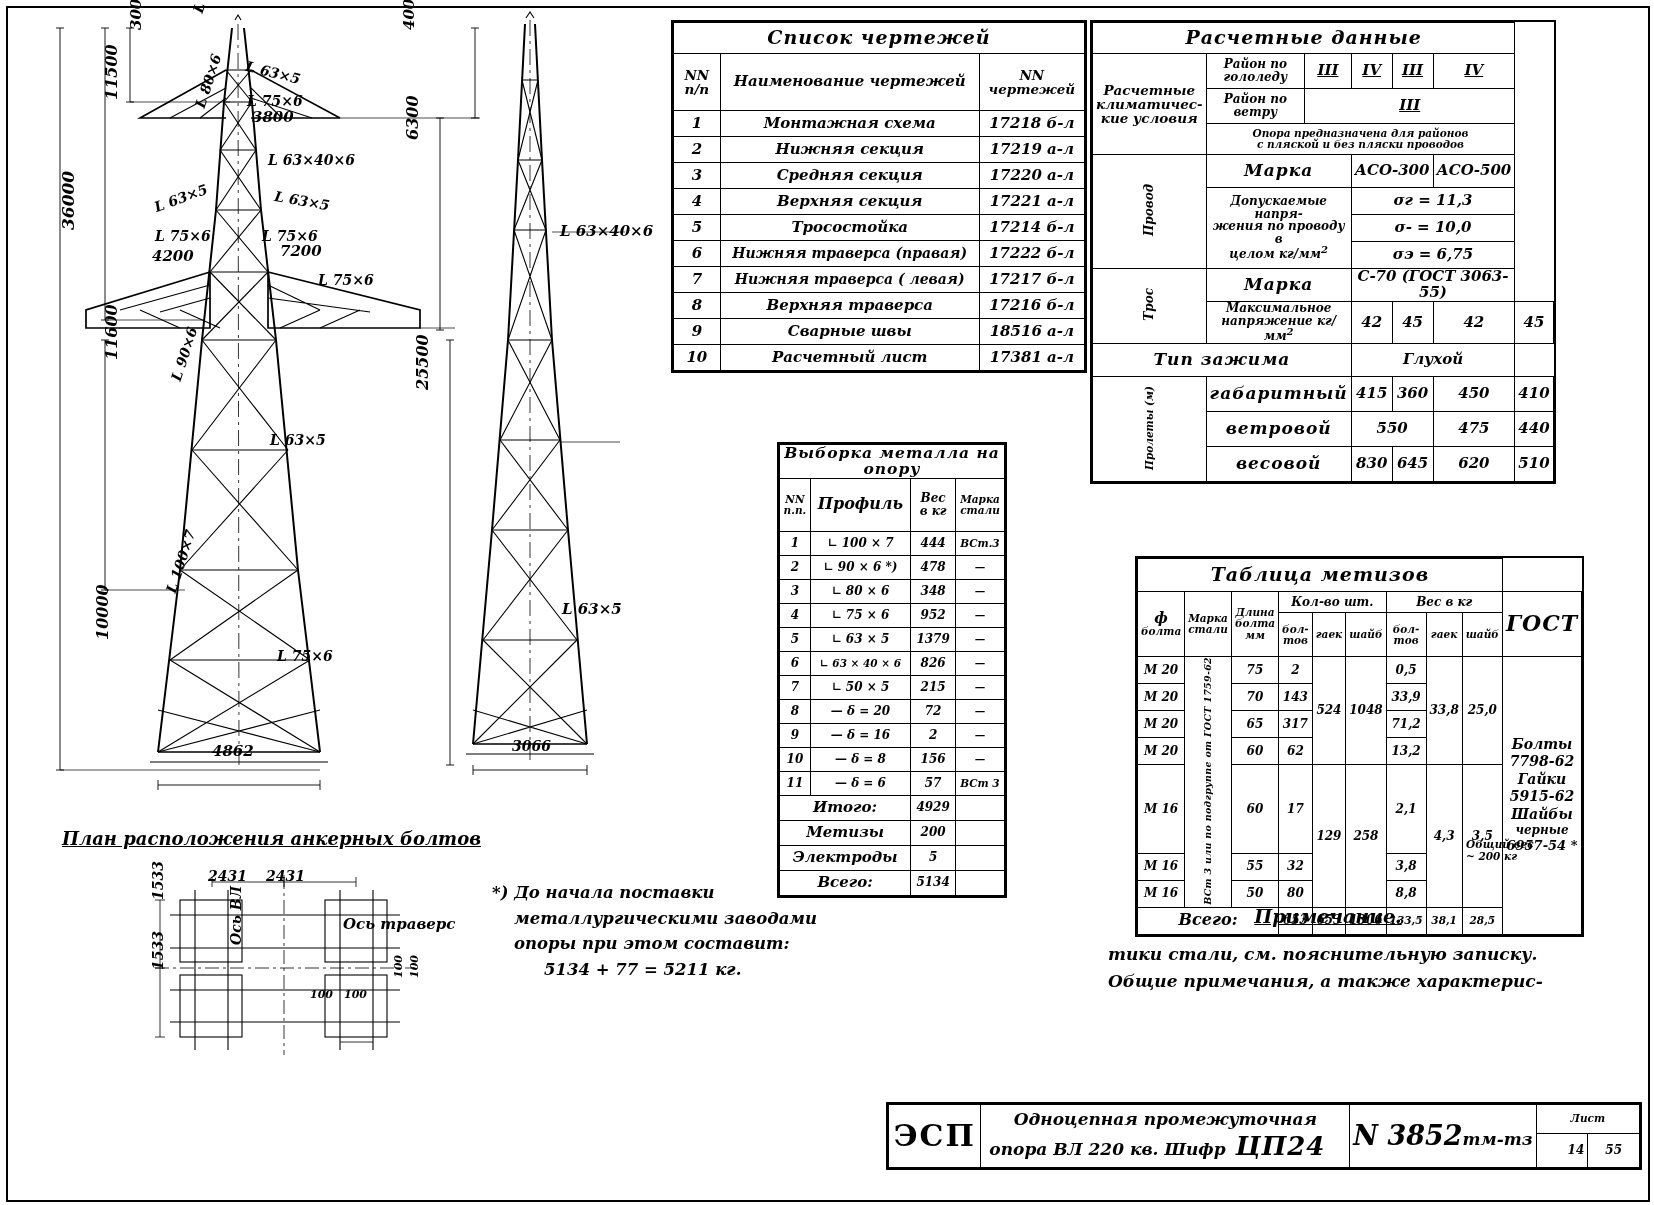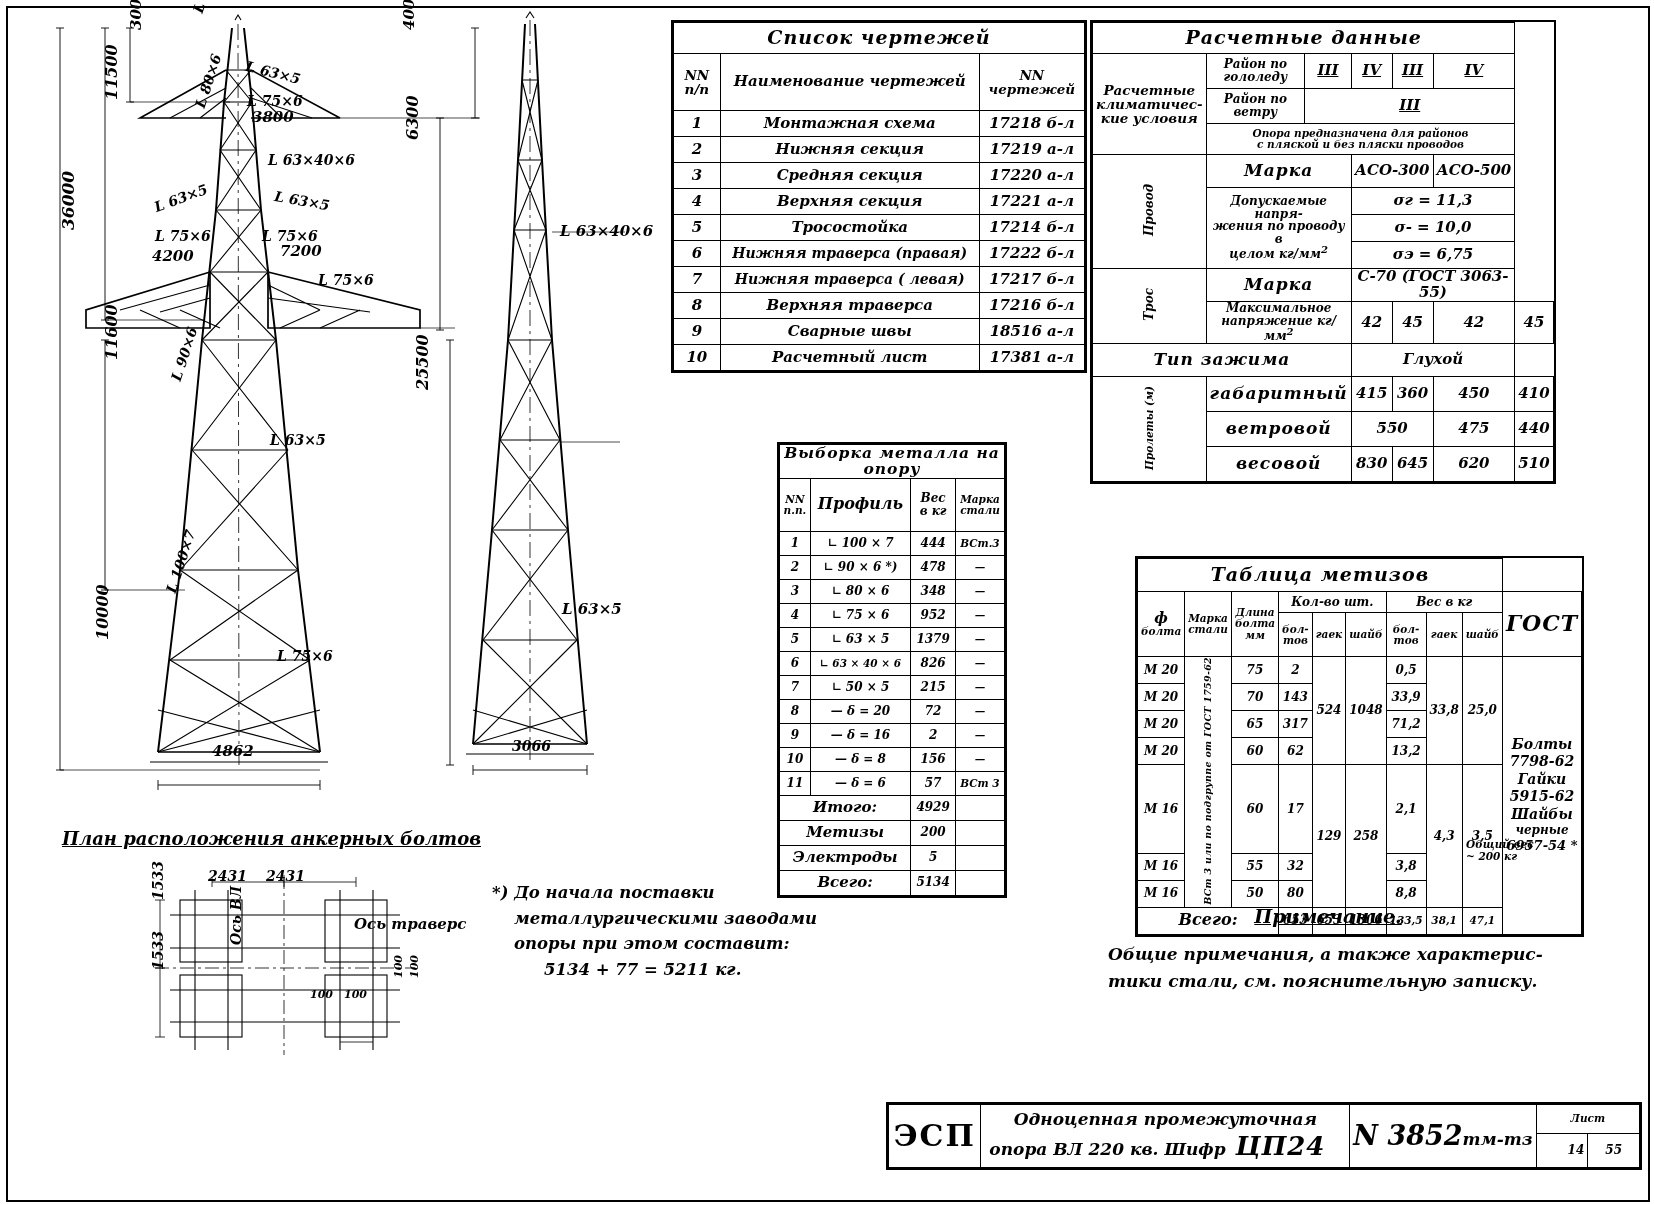--- a/index.html
+++ b/index.html
@@ -173,21 +173,21 @@
       <path d="M62 7 L62 17 M134 7 L134 17 M206 7 L206 17" stroke-width="0.8"></path>
       <path d="M10 30 L10 98 M10 98 L10 167" stroke-width="0.8"></path>
       <path d="M5 30 L15 30 M5 98 L15 98 M5 167 L15 167" stroke-width="0.8"></path>
       <path d="M190 172 L223 172" stroke-width="0.8"></path>
     </g>
   </svg>
   <div class="lbl" style="left:208px;top:868px;font-size:14px;">2431</div>
   <div class="lbl" style="left:266px;top:868px;font-size:14px;">2431</div>
   <div class="lbl" style="left:150px;top:900px;font-size:14px;transform:rotate(-90deg);transform-origin:left top;">1533</div>
   <div class="lbl" style="left:150px;top:970px;font-size:14px;transform:rotate(-90deg);transform-origin:left top;">1533</div>
-  <div class="lbl" style="left:354px;top:915px;font-size:15px;">Ось траверс</div>
+  <div class="lbl" style="left:343px;top:915px;font-size:15px;">Ось траверс</div>
   <div class="lbl" style="left:228px;top:945px;font-size:14px;transform:rotate(-90deg);transform-origin:left top;">Ось ВЛ</div>
   <div class="lbl" style="left:310px;top:988px;font-size:11px;">100</div>
   <div class="lbl" style="left:344px;top:988px;font-size:11px;">100</div>
   <div class="lbl" style="left:392px;top:978px;font-size:11px;transform:rotate(-90deg);transform-origin:left top;">100</div>
   <div class="lbl" style="left:408px;top:978px;font-size:11px;transform:rotate(-90deg);transform-origin:left top;">100</div>
 
   <div style="position:absolute;left:492px;top:880px;">
     <div class="hand" style="font-size:16.5px;line-height:1.55;">
       <div>*) До начала  поставки</div>
       <div style="padding-left:22px;">металлургическими заводами</div>
@@ -569,34 +569,34 @@
       <td class="sm">80</td>
       <td class="sm">8,8</td>
     </tr>
     <tr class="thin">
       <td colspan="3" class="hd" style="height:26px;font-size:16px;">Всего:</td>
       <td class="sm">653</td>
       <td class="sm">653</td>
       <td class="sm">1306</td>
       <td class="xs">133,5</td>
       <td class="xs">38,1</td>
-      <td class="xs">47,1</td>
+      <td class="xs">28,5</td>
     </tr>
   </tbody>
     </table>
   <div class="lbl" style="left:1466px;top:838px;font-size:10.5px;line-height:1.15;">
     <div>Общий вес</div>
     <div>~ 200 кг</div>
   </div>
 
   <div style="position:absolute;left:1108px;top:905px;">
     <div class="hand und" style="font-size:19px;text-align:center;width:440px;">Примечание.</div>
     <div class="hand" style="font-size:17px;line-height:1.6;margin-top:14px;">
+      <div>тики стали, см. пояснительную записку.</div>
       <div>Общие примечания, а также характерис-</div>
-      <div>тики стали, см. пояснительную записку.</div>
     </div>
   </div>
 
   <table class="t outer" style="left:888px;top:1104px;width:752px;">
     <tbody>
         <tr>
       <td rowspan="2" class="tt" style="width:86px;font-size:30px;font-style:normal;letter-spacing:2px;">ЭСП</td>
       <td rowspan="2" class="lft" style="width:386px;font-size:17px;line-height:1.25;padding:4px 8px;">
         <div>Одноцепная  промежуточная</div>
         <div style="display:flex;align-items:baseline;gap:10px;">

